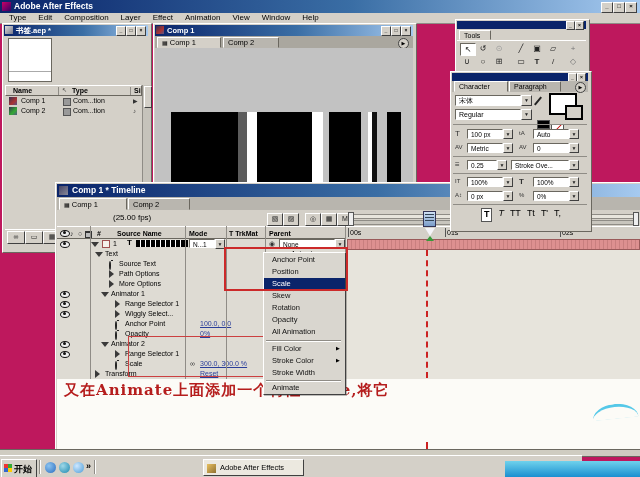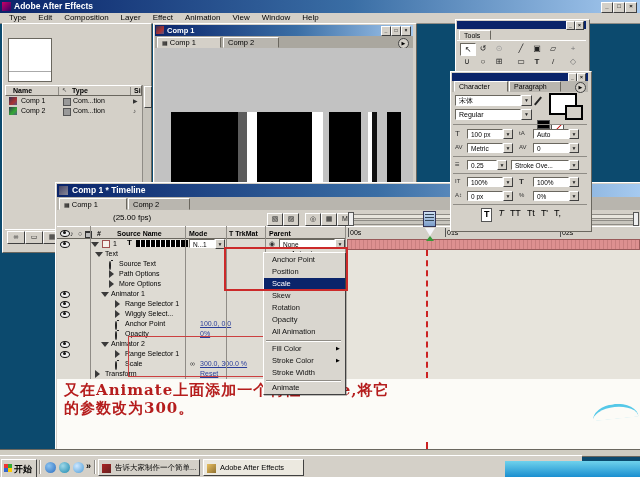--- a/index.html
+++ b/index.html
@@ -1,16 +1,16 @@
 <!DOCTYPE html>
 <html><head>
 <meta charset="utf-8">
 <style>
   html,body{margin:0;padding:0;background:#555;}
-  .screen{position:relative;width:640px;height:477px;overflow:hidden;background:#0c4a6e;
+  .screen{position:relative;width:640px;height:477px;overflow:hidden;background:#be185d;
           font-family:"Liberation Sans",sans-serif;color:#000;}
   .abs{position:absolute;}
   .grad{background:linear-gradient(90deg,#0a246a,#3a6ea5 55%,#a6caf0);}
   .chrome{background:#d4d0c8;}
   .bevel{border-top:1px solid #fff;border-left:1px solid #fff;border-right:1px solid #6a675f;border-bottom:1px solid #6a675f;}
   .inset{border:1px solid;border-color:#6a675f #fff #fff #6a675f;background:#fff;}
   .winbtn{width:10px;height:9px;background:#d4d0c8;border:1px solid;border-color:#fff #404040 #404040 #fff;
           font-size:6px;line-height:7px;text-align:center;font-weight:bold;color:#000;}
   .smbtn{width:8px;height:8px;background:#d4d0c8;border:1px solid;border-color:#fff #404040 #404040 #fff;
          font-size:5px;line-height:6px;text-align:center;font-weight:bold;}
@@ -62,20 +62,27 @@
     <span class="t8" style="padding:0 5px;line-height:10px;">Composition</span>
     <span class="t8" style="padding:0 5px;line-height:10px;">Layer</span>
     <span class="t8" style="padding:0 5px;line-height:10px;">Effect</span>
     <span class="t8" style="padding:0 5px;line-height:10px;">Animation</span>
     <span class="t8" style="padding:0 5px;line-height:10px;">View</span>
     <span class="t8" style="padding:0 5px;line-height:10px;">Window</span>
     <span class="t8" style="padding:0 5px;line-height:10px;">Help</span>
   </div>
 
   <div class="abs chrome bevel" style="left:2px;top:23px;width:148px;height:228px;">
+    <div class="abs grad" style="left:1px;top:1px;width:144px;height:11px;">
+      <div class="abs" style="left:1px;top:1px;width:8px;height:8px;background:linear-gradient(135deg,#ddd,#778);"></div>
+      <span class="abs white b" style="left:12px;top:1px;font-size:7.5px;">书签.aep *</span>
+      <div class="abs smbtn" style="left:112px;top:1px;">_</div>
+      <div class="abs smbtn" style="left:122px;top:1px;">□</div>
+      <div class="abs smbtn" style="left:132px;top:1px;">×</div>
+    </div>
 
     <div class="abs" style="left:5px;top:14px;width:42px;height:42px;background:#fff;border:1px solid #6a675f;">
       <div class="abs" style="left:0;top:32px;width:42px;height:1px;background:#aaa;"></div>
     </div>
 
     <div class="abs" style="left:2px;top:61px;width:137px;height:11px;background:#d4d0c8;border:1px solid;border-color:#fff #6a675f #6a675f #fff;box-sizing:border-box;">
       <span class="abs t7 b" style="left:7px;top:0;">Name</span>
       <div class="abs" style="left:52px;top:1px;width:1px;height:8px;background:#8f8c86;"></div>
       <span class="abs glyph" style="left:56px;top:-1px;font-size:6px;">↖</span>
       <span class="abs t7 b" style="left:66px;top:0;">Type</span>
@@ -303,21 +310,20 @@
     </div>
 
     <div class="vline" style="left:34px;"></div>
     <div class="vline" style="left:129px;"></div>
     <div class="vline" style="left:170px;"></div>
     <div class="vline" style="left:209px;"></div>
     <div class="vline" style="left:289px;"></div>
 
     <div class="abs" style="left:1px;top:196px;width:583px;height:76px;background:#fcfbf7;z-index:12;">
       <div class="cjk-red" style="position:absolute;left:7px;top:2px;">又在Animate上面添加一个特性Scale,将它</div>
-      <div class="cjk-red" style="position:absolute;left:7px;top:20px;">的参数改为300。</div>
     </div>
   </div>
 
   <div class="abs" style="left:426px;top:250px;height:128px;width:0;border-left:2px dashed #cc2222;z-index:16;"></div>
   <div class="abs" style="left:426px;top:442px;height:12px;width:0;border-left:2px dashed #cc2222;z-index:16;"></div>
 
   <div class="abs" style="left:128px;top:336px;width:182px;height:39px;border:1px solid #cc4040;z-index:14;"></div>
 
   <div class="abs chrome bevel" style="left:455px;top:19px;width:133px;height:51px;z-index:20;">
     <div class="abs" style="left:1px;top:1px;width:129px;height:8px;background:#0a246a;">
@@ -445,24 +451,20 @@
           <span style="background:#fc0;"></span>
       </span>
       <span class="abs b" style="left:12px;top:3px;font-size:9px;">开始</span>
     </div>
     <div class="abs" style="left:39px;top:4px;width:1px;height:14px;background:#8f8c86;border-right:1px solid #fff;"></div>
     <div class="abs" style="left:45px;top:6px;width:11px;height:11px;border-radius:50%;background:radial-gradient(circle at 35% 35%,#8cc4f0,#2a6cc0);"></div>
     <div class="abs" style="left:59px;top:6px;width:11px;height:11px;border-radius:50%;background:radial-gradient(circle at 35% 35%,#9fd8e8,#1a88b0);"></div>
     <div class="abs" style="left:73px;top:6px;width:11px;height:11px;border-radius:50%;background:radial-gradient(circle at 35% 35%,#cfe8ff,#4a9cd8);"></div>
     <div class="abs b" style="left:86px;top:5px;font-size:9px;">»</div>
     <div class="abs" style="left:94px;top:4px;width:1px;height:14px;background:#8f8c86;border-right:1px solid #fff;"></div>
-    <div class="taskbtn" style="left:98px;width:102px;">
-      <span class="abs" style="left:3px;top:4px;width:9px;height:9px;background:linear-gradient(135deg,#a22,#622);"></span>
-      <span>告诉大家制作一个简单...</span>
-    </div>
     <div class="taskbtn" style="left:203px;width:101px;background:#ece9e0;">
       <span class="abs" style="left:3px;top:4px;width:9px;height:9px;background:linear-gradient(135deg,#e8c060,#907030);"></span>
       <span>Adobe After Effects</span>
     </div>
   </div>
 
   <div class="abs" style="left:505px;top:461px;width:135px;height:16px;background:linear-gradient(#6fd2ec,#1a8fd0);z-index:60;"></div>
 
 </div>
 

